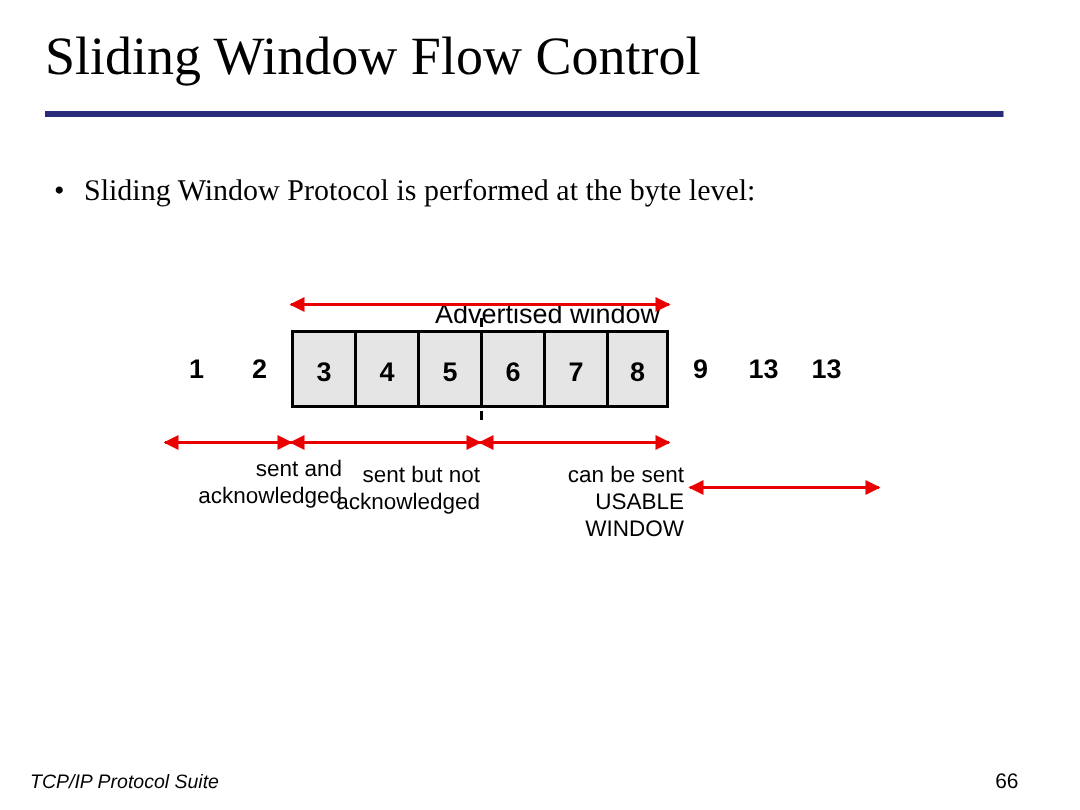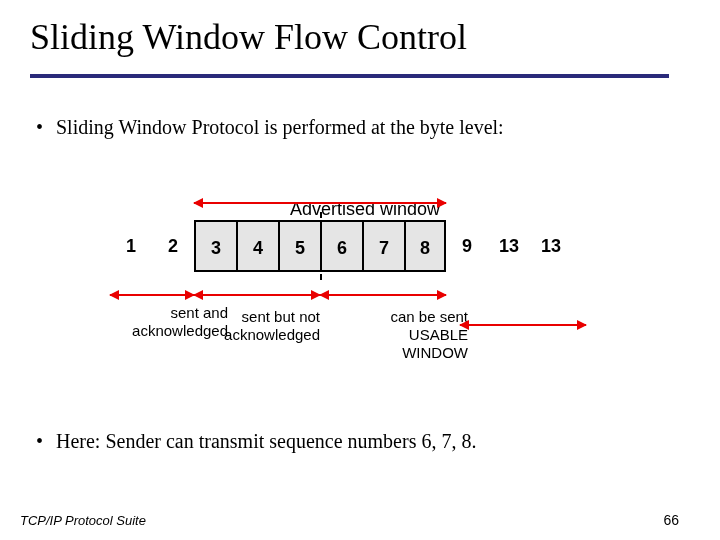--- a/index.html
+++ b/index.html
@@ -174,25 +174,24 @@
 
     <div class="dbl-arrow" style="top:124px;left:50px;width:84px"></div>
     <div class="lbl" style="top:134px;left:18px;width:150px;white-space:pre-line">sent and
 acknowledged</div>
 
     <div class="dbl-arrow" style="top:124px;left:134px;width:126px"></div>
     <div class="lbl" style="top:138px;left:134px;width:126px;white-space:pre-line">sent but not
 acknowledged</div>
 
     <div class="dbl-arrow" style="top:124px;left:260px;width:126px"></div>
-    <div class="lbl" style="top:138px;left:272px;width:136px;white-space:pre-line">can be sent
+    <div class="lbl" style="top:138px;left:260px;width:136px;white-space:pre-line">can be sent
 USABLE
 WINDOW</div>
 
     <div class="dbl-arrow" style="top:154px;left:400px;width:126px"></div>
 
   </div>
 
-  <div class="bullet" style="top:430px">Here: Sender can transmit sequence numbers 6, 7, 8.</div>
 
   <div class="footer-left">TCP/IP Protocol Suite</div>
   <div class="footer-right">66</div>
 </div>
 
 </body></html>

